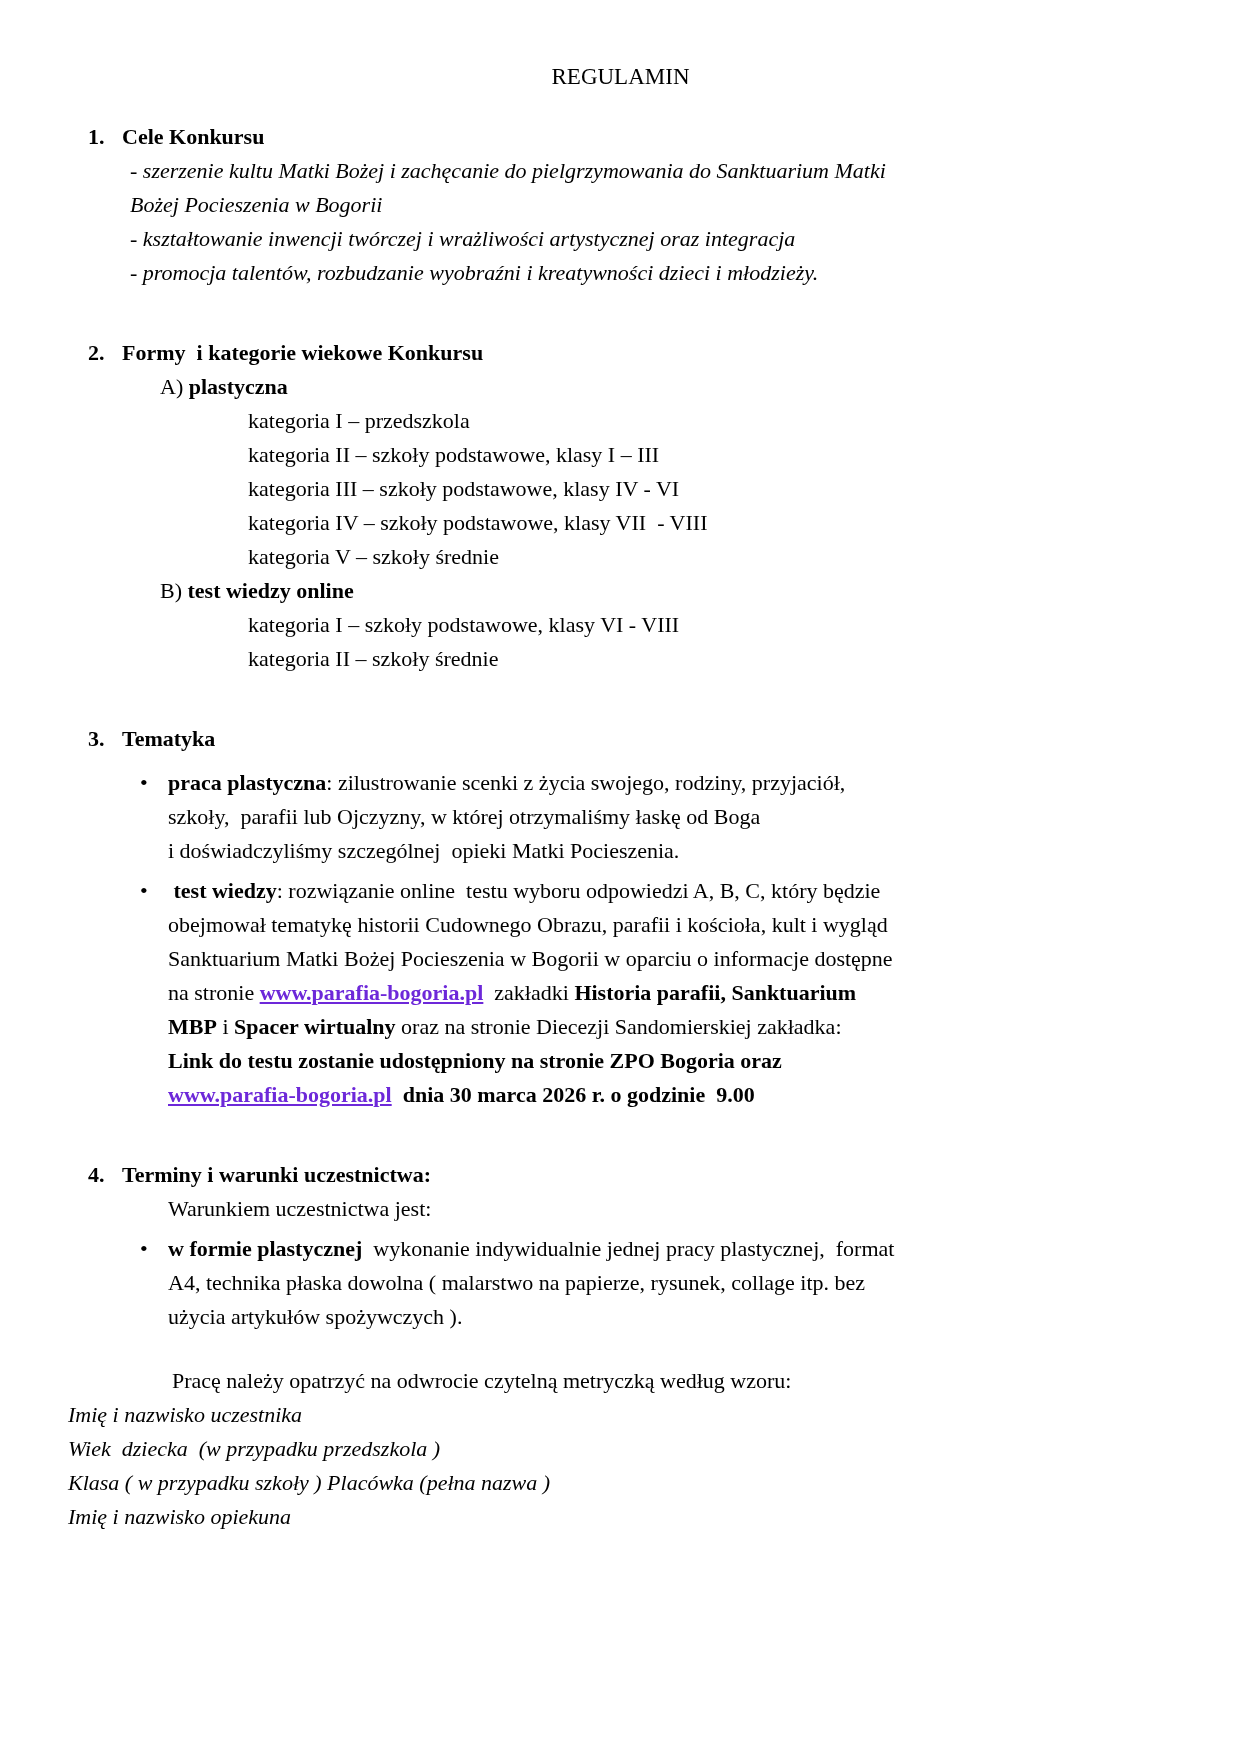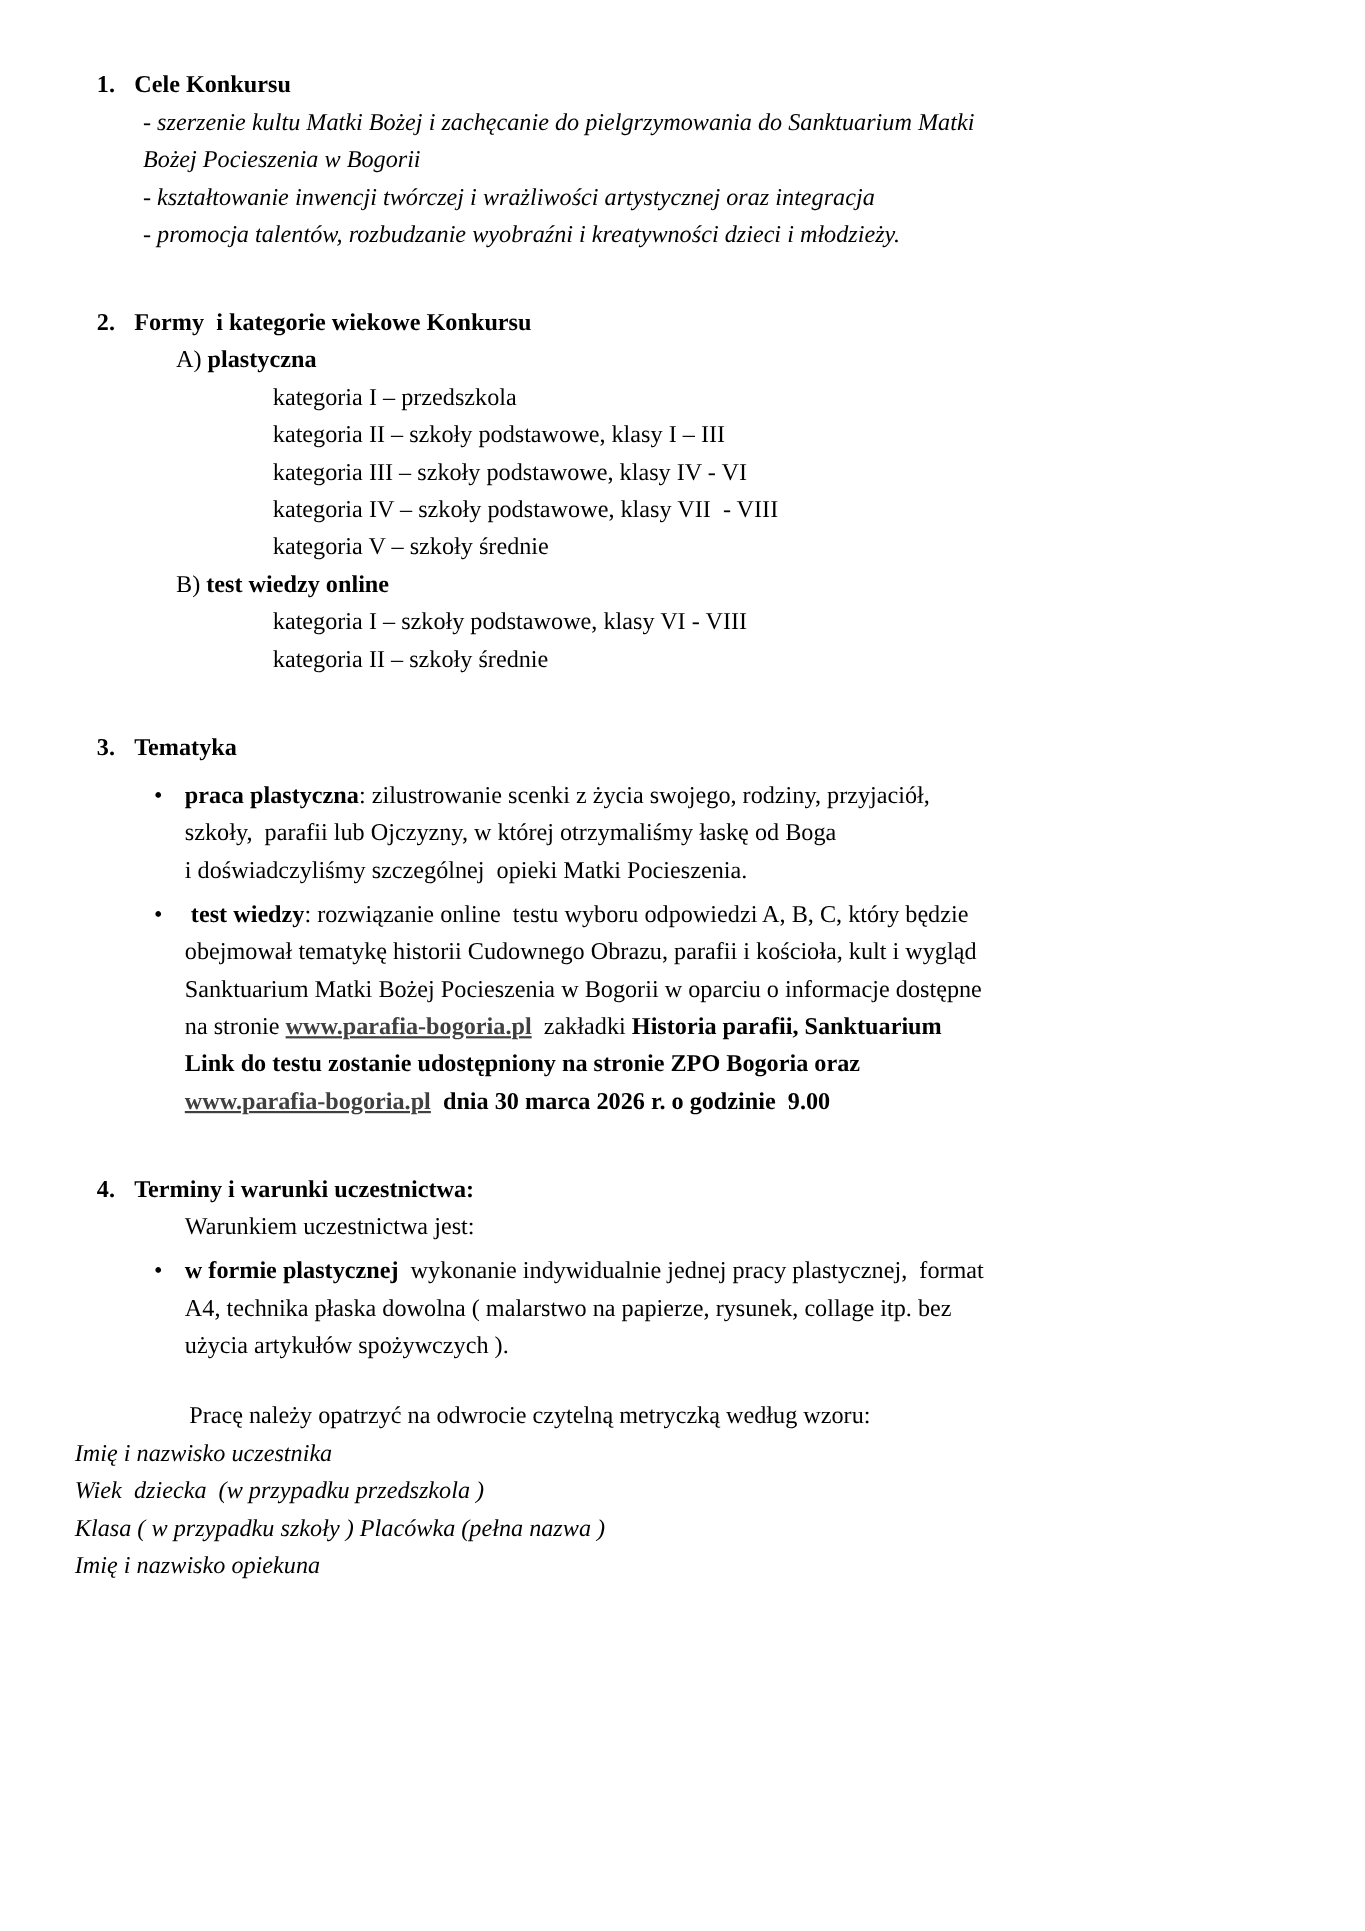--- a/index.html
+++ b/index.html
@@ -32,28 +32,29 @@
   .ab{margin-left:92px;}
   .kat{margin-left:180px;}
   .bullet-item{display:flex;margin-left:72px;}
   .bullet-item.gap{margin-top:10px;}
   .bullet-item.gap-sm{margin-top:6px;}
   .bullet{width:28px;flex:none;}
   .bt{flex:1;min-width:0;}
   .intro{margin-left:100px;}
   .note{margin-left:104px;margin-top:30px;}
   .metryczka{font-style:italic;}
-  a.link{color:#404040;text-decoration:underline;cursor:pointer;}
+  a.link{color:#6d28d9;text-decoration:underline;cursor:pointer;}
   .ln{min-height:34px;}
 </style>
 </head>
 <body>
 
 <div class="page">
 
+  <div class="title pre">REGULAMIN</div>
 
   <div class="sec sec-first">
     <div class="sec-head"><span class="num pre">1.</span><span class="pre">Cele Konkursu</span></div>
     <div class="ind-s1">
       <div class="ln pre">- szerzenie kultu Matki Bożej i zachęcanie do pielgrzymowania do Sanktuarium Matki</div>
       <div class="ln pre">Bożej Pocieszenia w Bogorii</div>
       <div class="ln pre">- kształtowanie inwencji twórczej i wrażliwości artystycznej oraz integracja</div>
       <div class="ln pre">- promocja talentów, rozbudzanie wyobraźni i kreatywności dzieci i młodzieży.</div>
     </div>
   </div>
@@ -87,20 +88,21 @@
       </div>
     </div>
 
     <div class="bullet-item gap-sm">
       <span class="bullet">•</span>
       <div class="bt">
         <div class="ln pre"><span class="b"> test wiedzy</span><span>: rozwiązanie online  testu wyboru odpowiedzi A, B, C, który będzie</span></div>
         <div class="ln pre">obejmował tematykę historii Cudownego Obrazu, parafii i kościoła, kult i wygląd</div>
         <div class="ln pre">Sanktuarium Matki Bożej Pocieszenia w Bogorii w oparciu o informacje dostępne</div>
         <div class="ln pre"><span>na stronie </span><a class="link b">www.parafia-bogoria.pl</a><span>  zakładki </span><span class="b">Historia parafii, Sanktuarium</span></div>
+        <div class="ln pre"><span class="b">MBP</span><span> i </span><span class="b">Spacer wirtualny</span><span> oraz na stronie Diecezji Sandomierskiej zakładka:</span></div>
         <div class="ln pre b">Link do testu zostanie udostępniony na stronie ZPO Bogoria oraz</div>
         <div class="ln pre"><a class="link b">www.parafia-bogoria.pl</a><span class="b">  dnia 30 marca 2026 r. o godzinie  9.00</span></div>
       </div>
     </div>
   </div>
 
   <div class="sec">
     <div class="sec-head"><span class="num pre">4.</span><span class="pre">Terminy i warunki uczestnictwa:</span></div>
     <div class="intro ln pre">Warunkiem uczestnictwa jest:</div>
 

